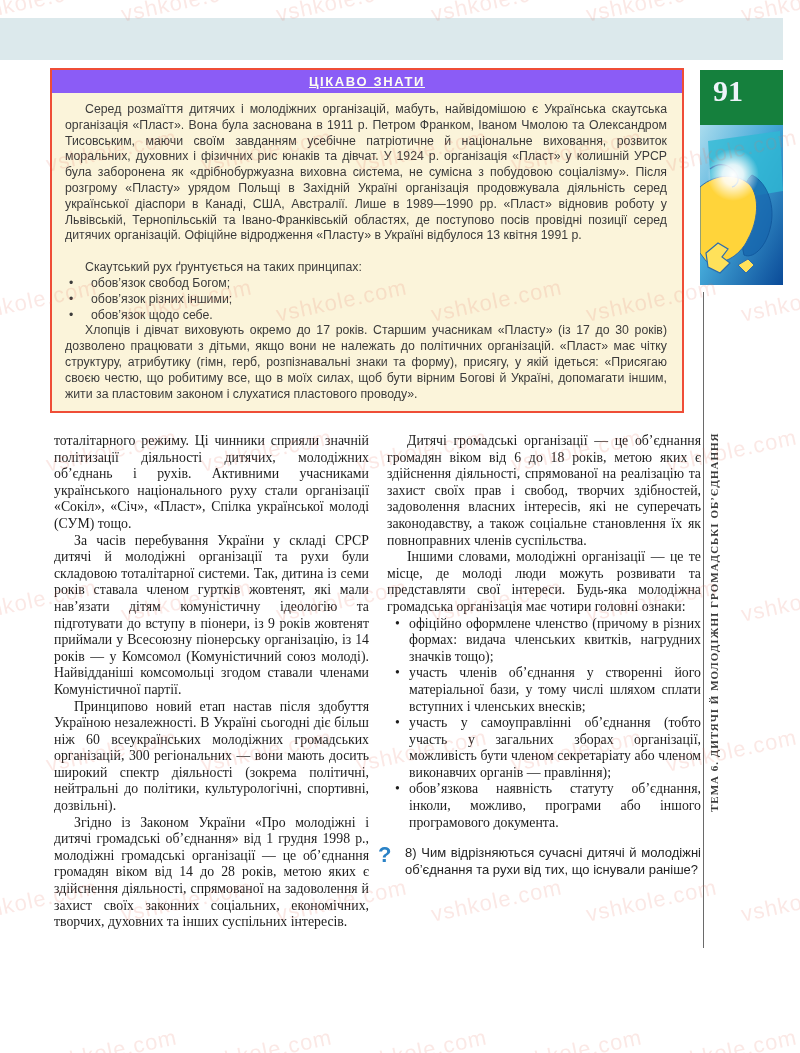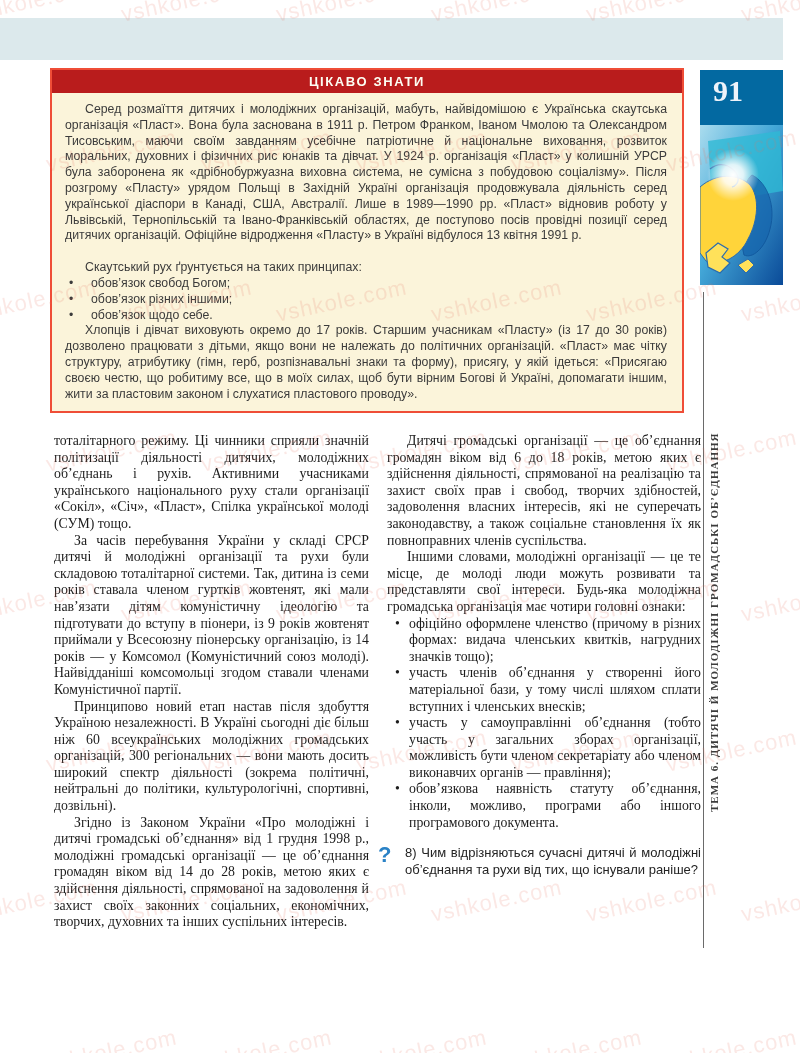--- a/index.html
+++ b/index.html
@@ -4,34 +4,34 @@
 <style>
   html,body{margin:0;padding:0;background:#fff;}
   .page{position:relative;width:800px;height:1053px;background:#ffffff;overflow:hidden;
         font-family:"Liberation Serif",serif;}
 
   .top-band{position:absolute;left:0;top:18px;width:783px;height:42px;background:#dce9ec;}
 
   
   .info-box{position:absolute;left:50px;top:68px;width:634px;height:345px;background:#fbf4da;
             border:2px solid #ef4d37;box-sizing:border-box;z-index:2;}
-  .info-header{height:23px;background:#b91c1c;color:#fdfdf2;font-family:"Liberation Sans",sans-serif;
+  .info-header{height:23px;background:#8b5cf6;color:#fdfdf2;font-family:"Liberation Sans",sans-serif;
             font-weight:bold;font-size:13px;letter-spacing:1.6px;display:flex;align-items:center;
-            justify-content:center;}
+            justify-content:center;text-decoration:underline;}
   .info-body{display:flex;gap:16px;padding:9px 15px 0 13px;flex-direction:column;}
   .info-col{flex:1;font-family:"Liberation Sans",sans-serif;font-size:12.3px;line-height:15.8px;
             color:#3b3b3b;text-align:justify;}
   .info-col p{margin:0;}
   p.ind{text-indent:20px;}
   .ib-bullets{list-style:none;margin:0;padding:0;}
   .ib-bullets li{position:relative;padding-left:26px;}
   .ib-bullets li::before{content:"\2022";position:absolute;left:4px;}
 
   
-  .pagenum-box{position:absolute;left:700px;top:70px;width:83px;height:55px;background:#0369a1;
+  .pagenum-box{position:absolute;left:700px;top:70px;width:83px;height:55px;background:#15803d;
             color:#eef3fa;font-family:"Liberation Serif",serif;font-weight:bold;font-size:30px;
             padding:4px 0 0 13px;box-sizing:border-box;z-index:2;}
   .side-image{position:absolute;left:700px;top:125px;width:83px;height:160px;z-index:2;}
   .side-image svg{display:block;}
 
   .v-rule{position:absolute;left:703px;top:292px;width:1px;height:656px;background:#6a6a6a;}
   .v-theme{position:absolute;left:708px;top:490px;height:322px;writing-mode:vertical-rl;
             transform:rotate(180deg);font-family:"Liberation Serif",serif;font-size:11px;
             font-weight:bold;letter-spacing:1px;color:#3c3c3c;white-space:nowrap;}
 

